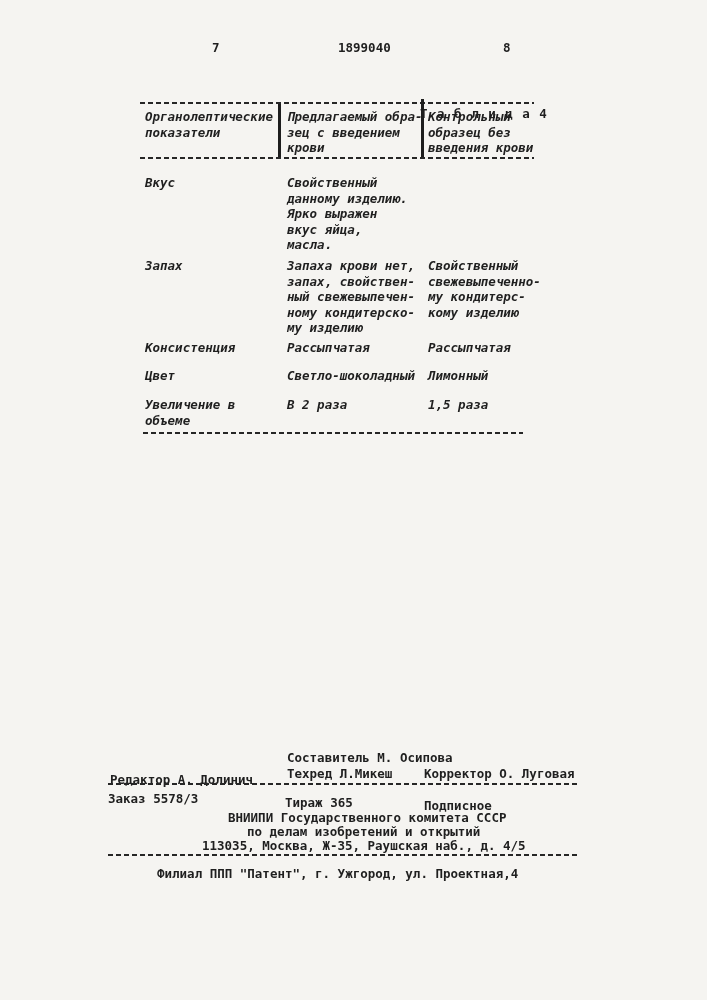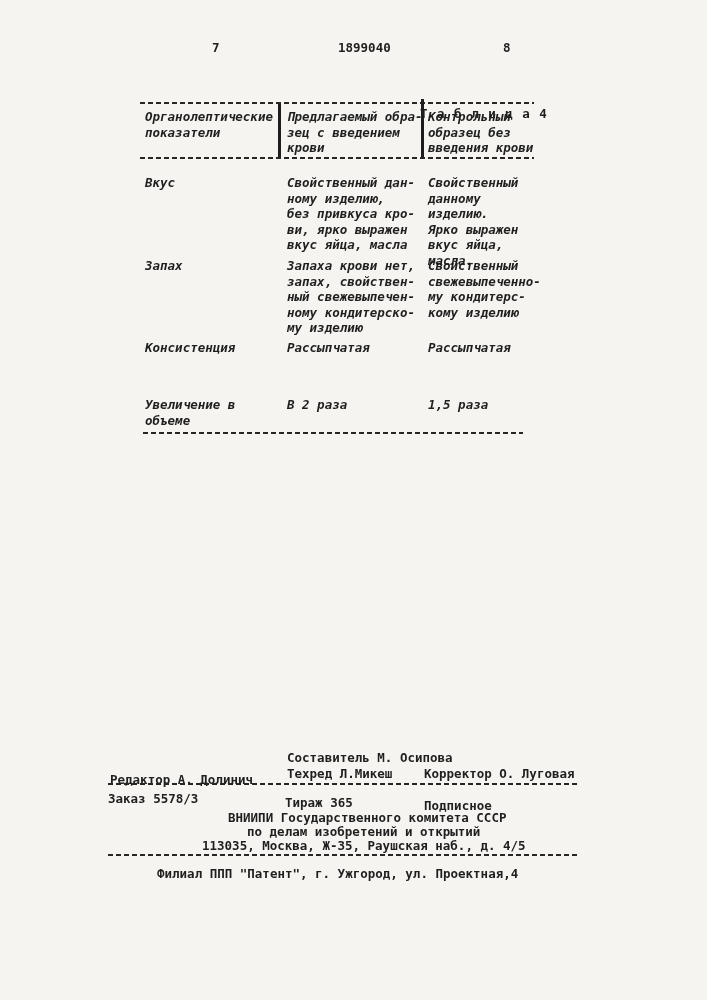--- a/index.html
+++ b/index.html
@@ -56,25 +56,20 @@
     <div class="cell">Предлагаемый обра-
 зец с введением
 крови</div>
     <div class="cell">Контрольный
 образец без
 введения крови</div>
   </div>
 
   <div class="trow" style="top:175px;">
     <div class="cell c1">Вкус</div>
-    <div class="cell">Свойственный дан-
-ному изделию,
-без привкуса кро-
-ви, ярко выражен
-вкус яйца, масла</div>
     <div class="cell">Свойственный
 данному изделию.
 Ярко выражен
 вкус яйца,
 масла.</div>
   </div>
 
   <div class="trow" style="top:258px;">
     <div class="cell c1">Запах</div>
     <div class="cell">Запаха крови нет,
@@ -87,20 +82,25 @@
 му кондитерс-
 кому изделию</div>
   </div>
 
   <div class="trow" style="top:340px;">
     <div class="cell c1">Консистенция</div>
     <div class="cell">Рассыпчатая</div>
     <div class="cell">Рассыпчатая</div>
   </div>
 
+  <div class="trow" style="top:368px;">
+    <div class="cell c1">Цвет</div>
+    <div class="cell">Светло-шоколадный</div>
+    <div class="cell">Лимонный</div>
+  </div>
 
   <div class="trow" style="top:397px;">
     <div class="cell c1">Увеличение в
 объеме</div>
     <div class="cell">В 2 раза</div>
     <div class="cell">1,5 раза</div>
   </div>
 
   <div class="dash" style="left:143px;top:432px;width:380px;"></div>
 

